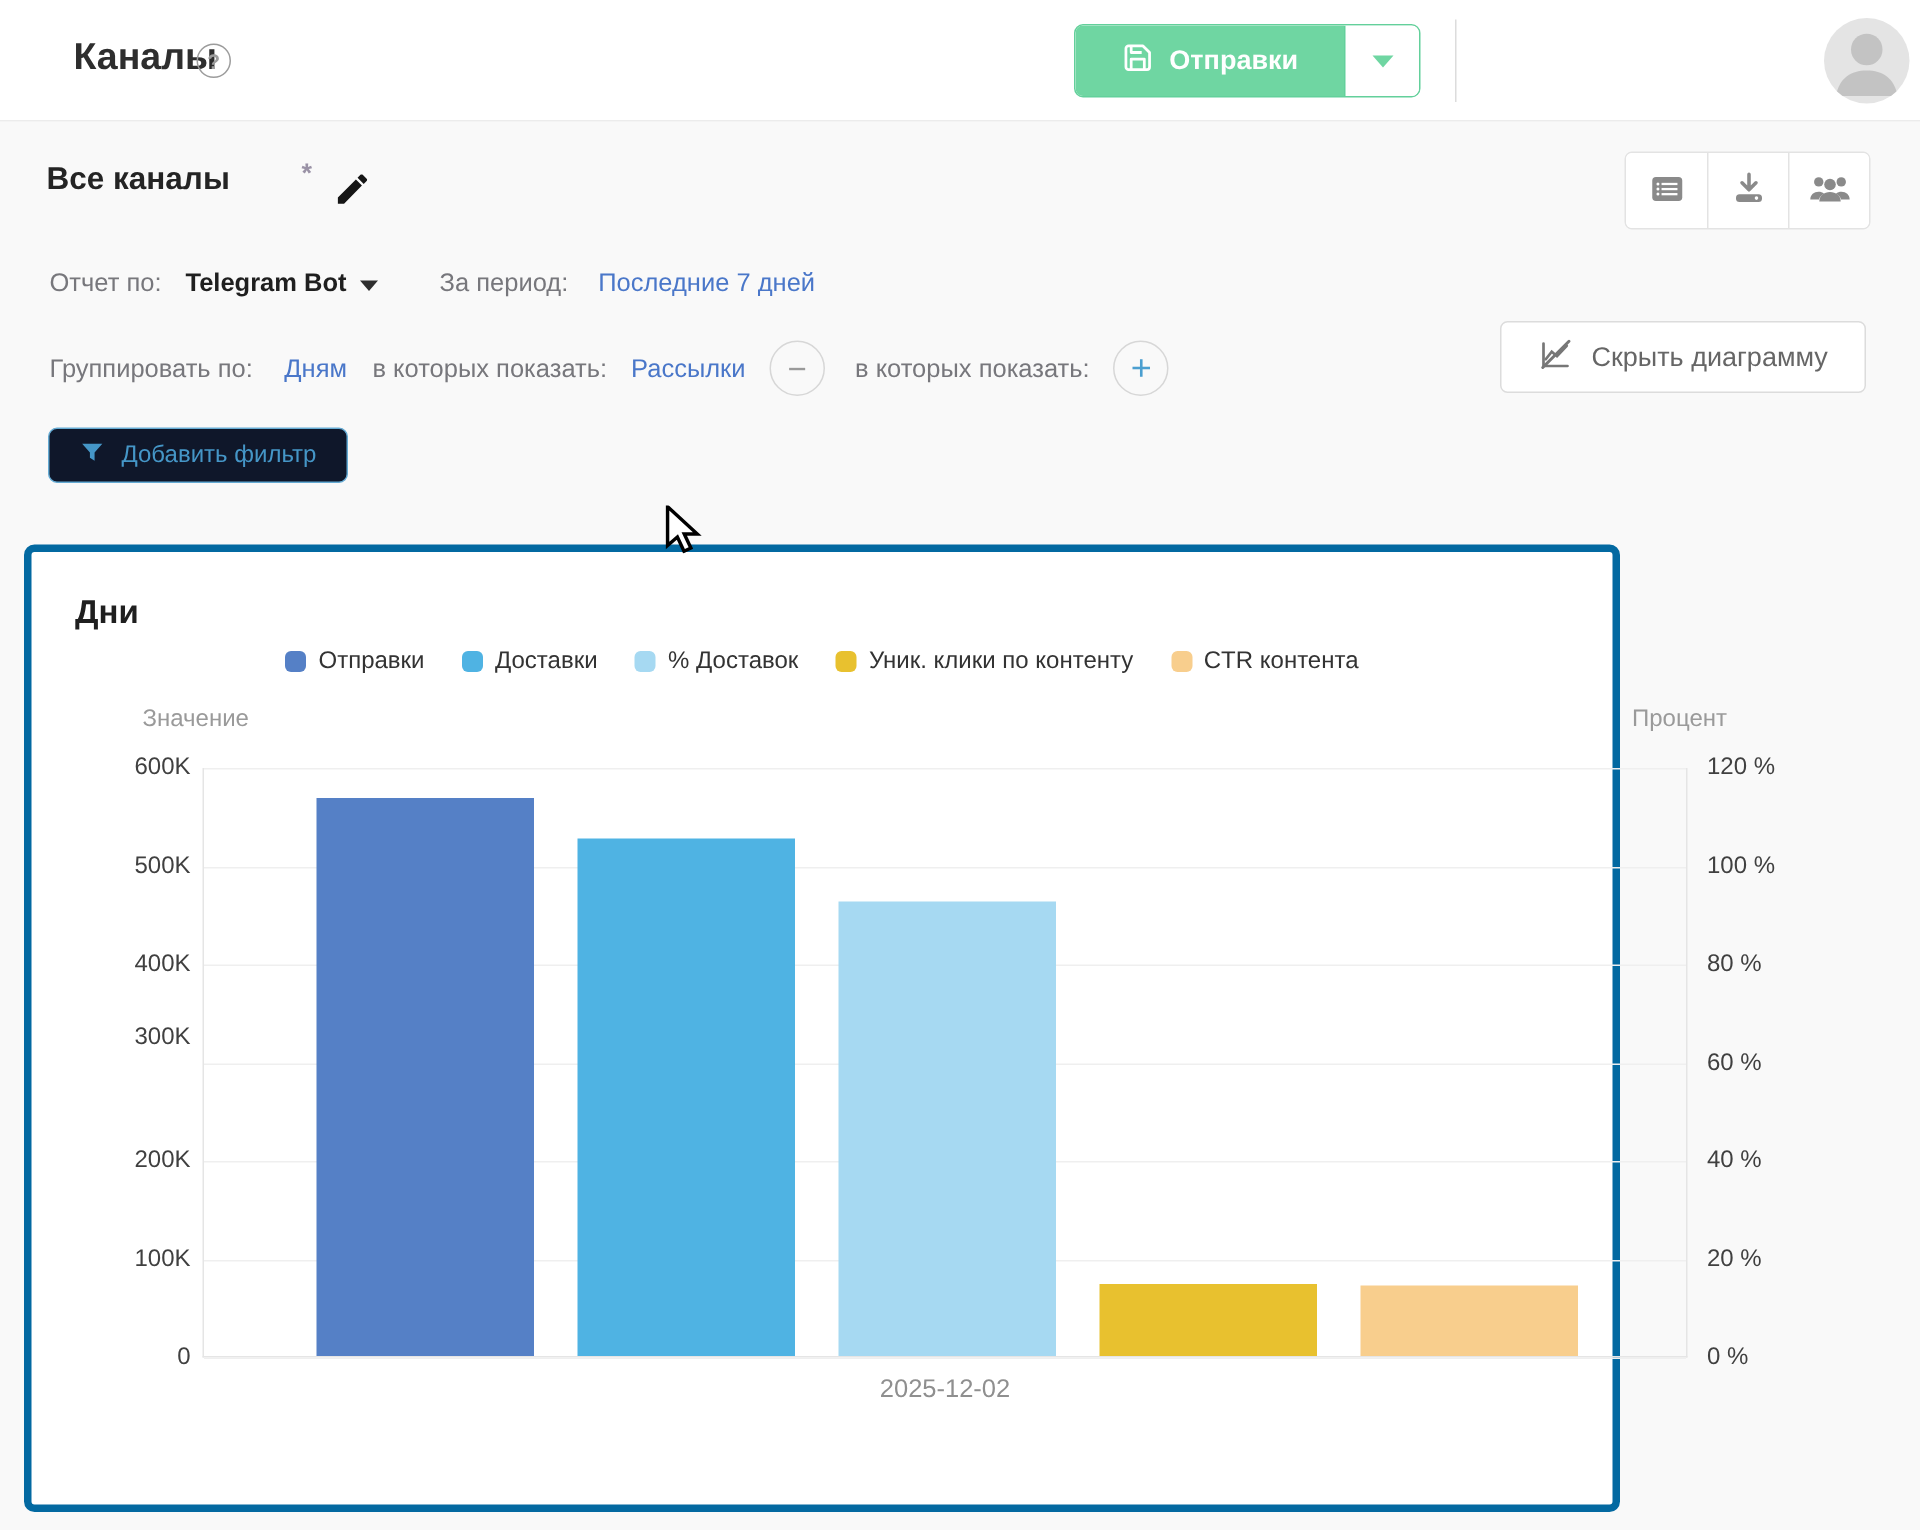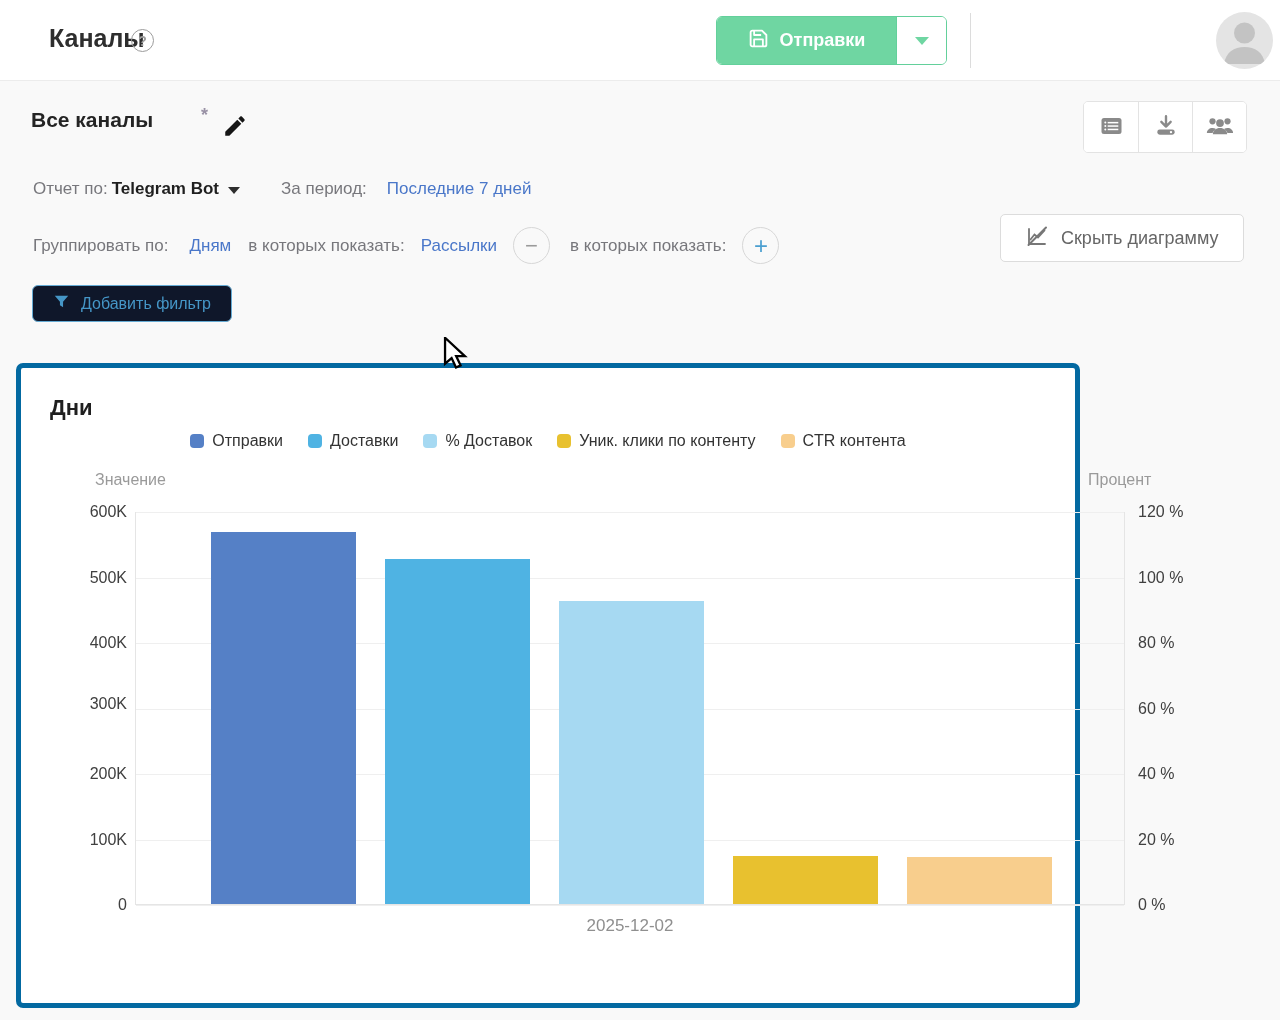--- a/index.html
+++ b/index.html
@@ -31,21 +31,21 @@
   .report-title { position:absolute; left:31px; top:108px; font-size:21px; font-weight:bold; color:#242424; }
   .title-star { position:absolute; left:201px; top:105px; font-size:18px; color:#9a92a6; font-weight:bold; }
   .pencil { position:absolute; left:222px; top:113px; width:26px; height:26px; cursor:pointer; }
   .iconbar { position:absolute; left:1083px; top:101px; height:52px; display:flex; background:#fff; border:1px solid #e3e3e3; border-radius:5px; overflow:hidden; }
   .iconbar .icbtn { width:54px; display:flex; align-items:center; justify-content:center; cursor:pointer; background:#fff; border:none; }
   .iconbar .icbtn + .icbtn { border-left:1px solid #e3e3e3; }
 
   
   .row-report { position:absolute; left:33px; top:179px; display:flex; align-items:center; font-size:17px; }
   .lbl { color:#77777c; }
-  .sel-bold { font-weight:bold; color:#1f1f1f; margin-left:4px; cursor:pointer; display:flex; align-items:center; gap:9px; }
+  .sel-bold { font-weight:bold; color:#1f1f1f; margin-left:16px; cursor:pointer; display:flex; align-items:center; gap:9px; }
   .tri-sm-dark { width:0; height:0; border-left:6px solid transparent; border-right:6px solid transparent; border-top:7px solid #2e2e2e; margin-top:2px; }
   .blue-link { color:#4a77c9; cursor:pointer; }
   .row-group { position:absolute; left:33px; top:227px; display:flex; align-items:center; font-size:17px; }
   .circle-btn { width:37px; height:37px; border-radius:50%; border:1px solid #d7d7d7; background:transparent; display:flex; align-items:center; justify-content:center; cursor:pointer; }
   .circle-btn.minus { color:#9a9a9a; font-size:22px; }
   .circle-btn.plus { color:#4b9fd0; font-size:24px; font-weight:300; }
   .hide-chart-btn { position:absolute; left:1000px; top:214px; height:48px; padding:0 24px; background:#fff; border:1px solid #dcdcdc; border-radius:5px;
                     display:flex; align-items:center; gap:12px; font-size:18px; color:#666; cursor:pointer; }
   .add-filter-btn { position:absolute; left:32px; top:285px; height:37px; padding:0 20px; background:#0f172a; border:1.5px solid #65abd4; border-radius:6px;
                     display:flex; align-items:center; gap:11px; font-size:16px; color:#4596c7; cursor:pointer; }
@@ -219,21 +219,21 @@
           <span class="legend-swatch" style="background: rgb(248, 206, 141);"></span>
           <span>CTR контента</span>
         </div>
       </div>
     <div class="axis-title left">Значение</div>
     <div class="axis-title right">Процент</div>
     <div class="tick-col left">
         <div class="tick" style="top: 0px;">600K</div>
         <div class="tick" style="top: 65.5px;">500K</div>
         <div class="tick" style="top: 131px;">400K</div>
-        <div class="tick" style="top: 192px;">300K</div>
+        <div class="tick" style="top: 180px;">300K</div>
         <div class="tick" style="top: 262px;">200K</div>
         <div class="tick" style="top: 327.5px;">100K</div>
         <div class="tick" style="top: 393px;">0</div>
       </div>
     <div class="tick-col right">
         <div class="tick" style="top: 0px;">120 %</div>
         <div class="tick" style="top: 65.5px;">100 %</div>
         <div class="tick" style="top: 131px;">80 %</div>
         <div class="tick" style="top: 196.5px;">60 %</div>
         <div class="tick" style="top: 262px;">40 %</div>

